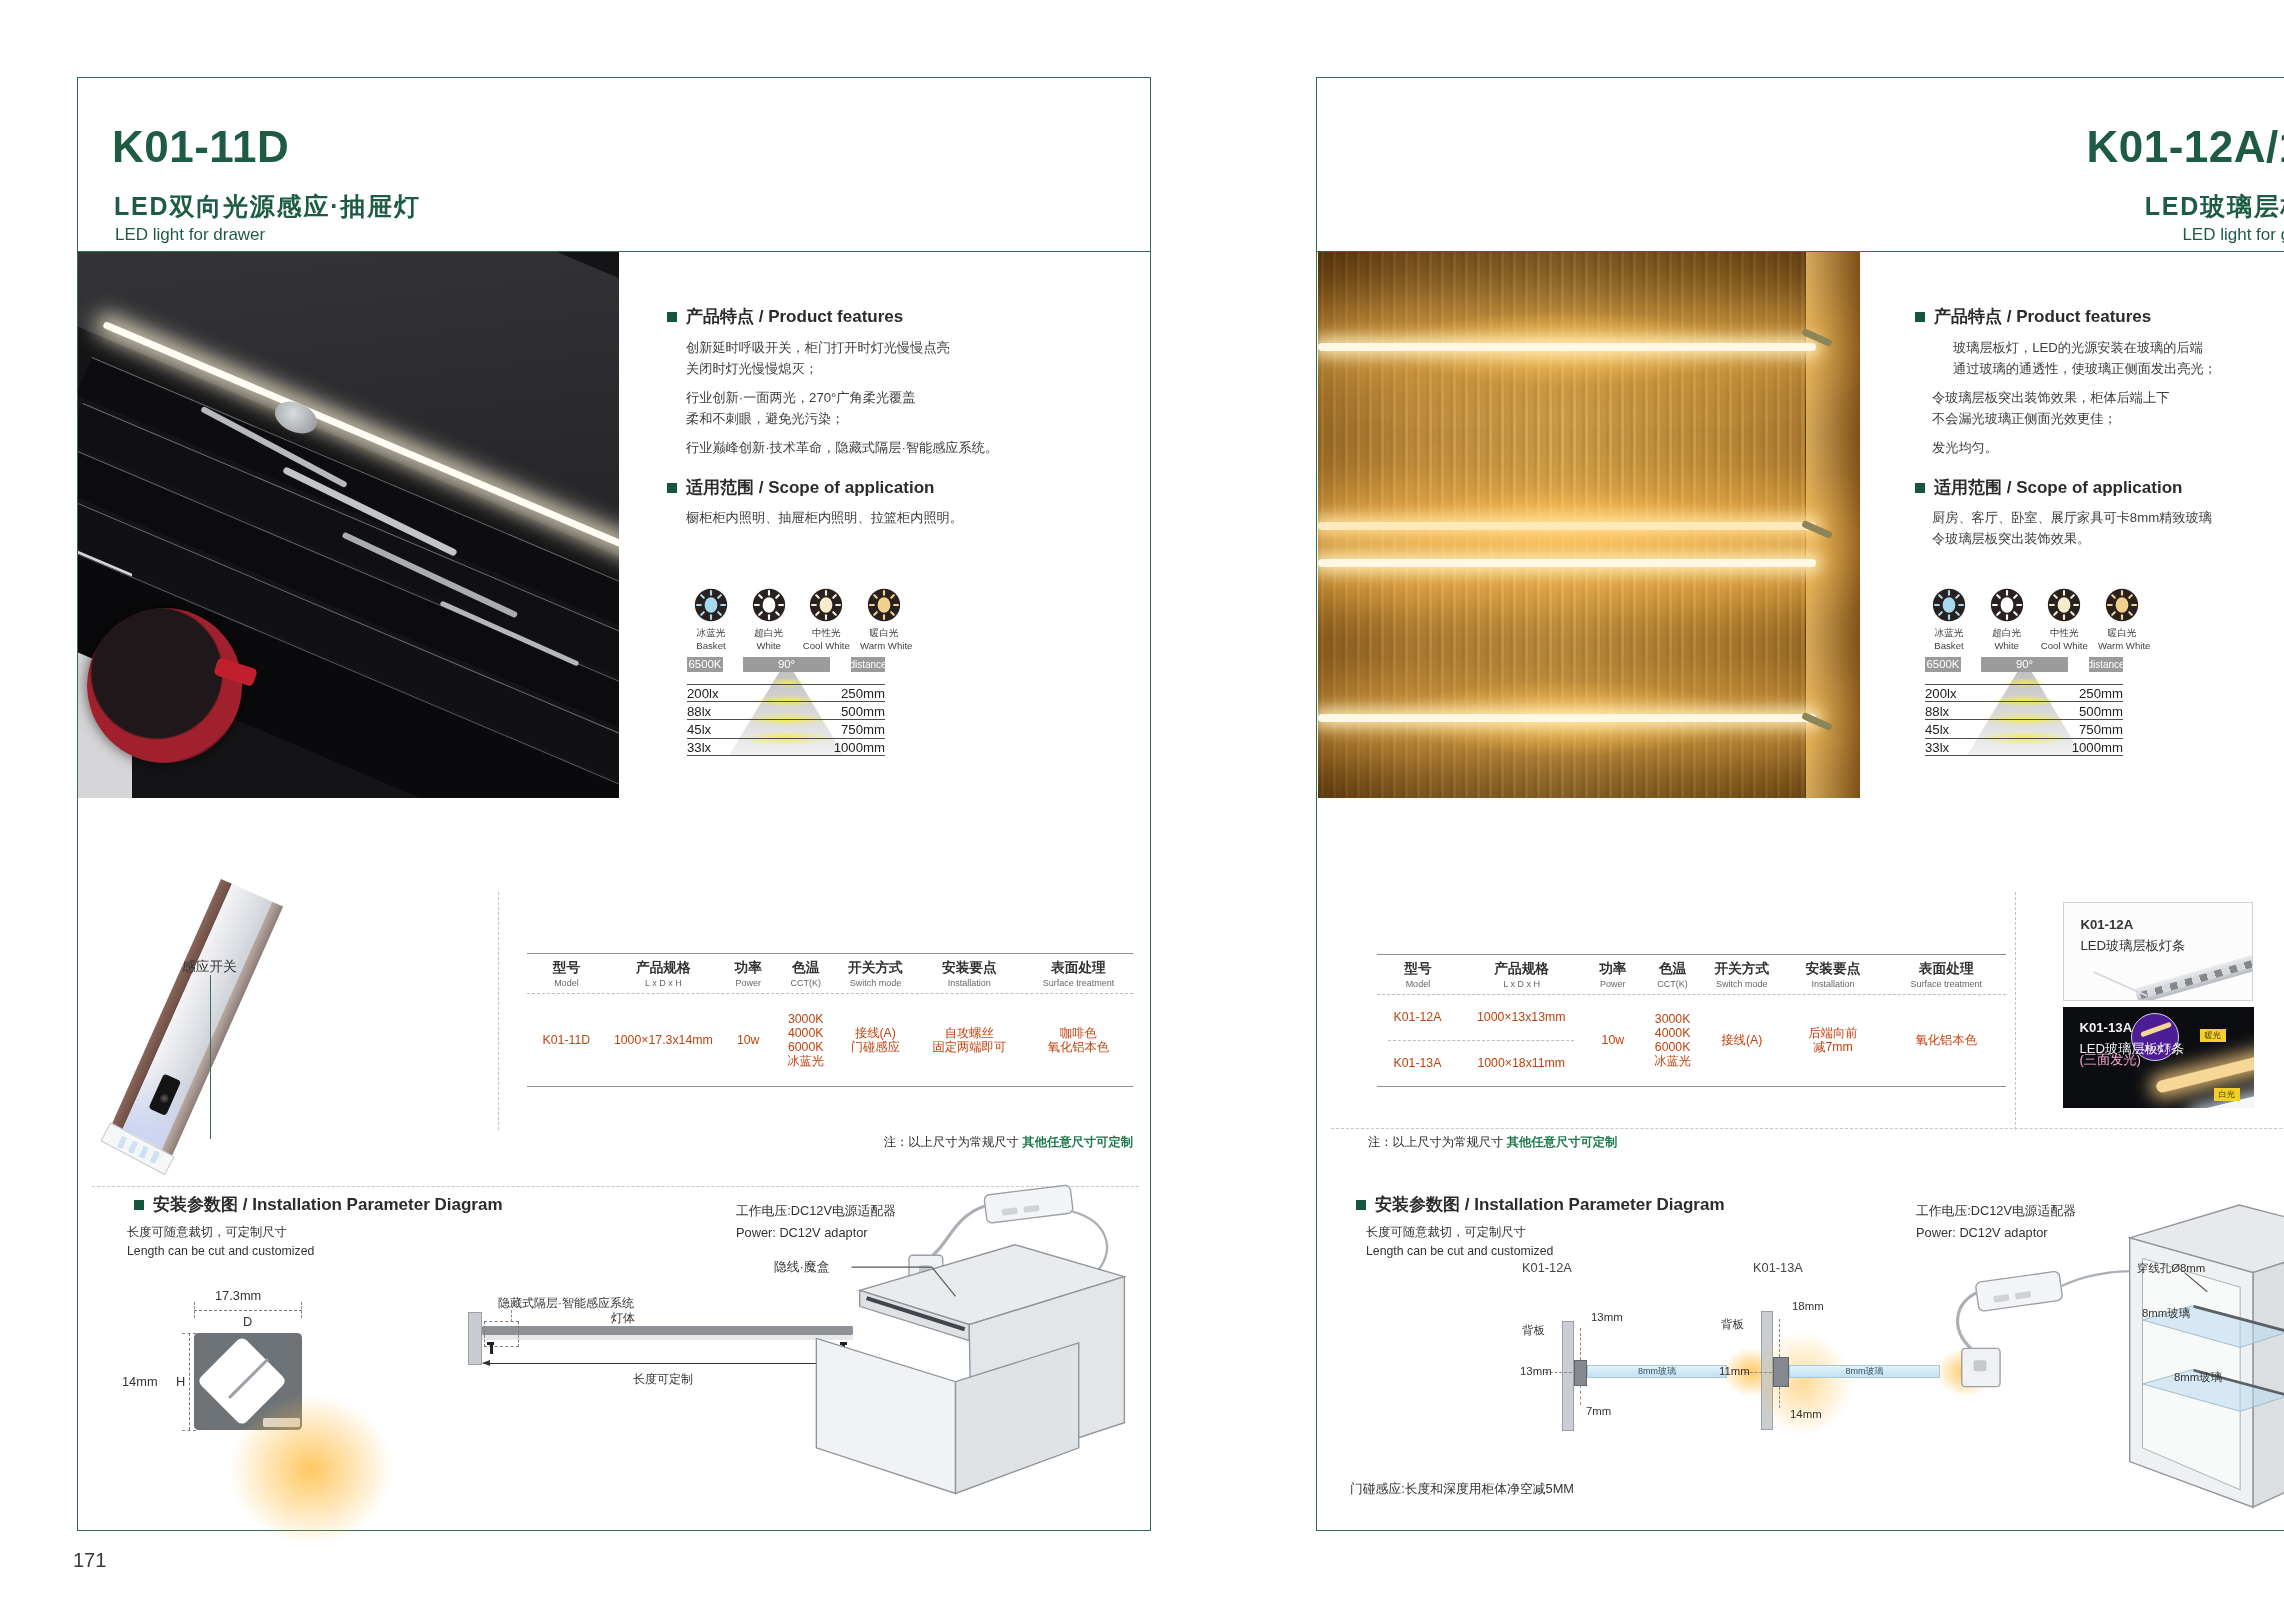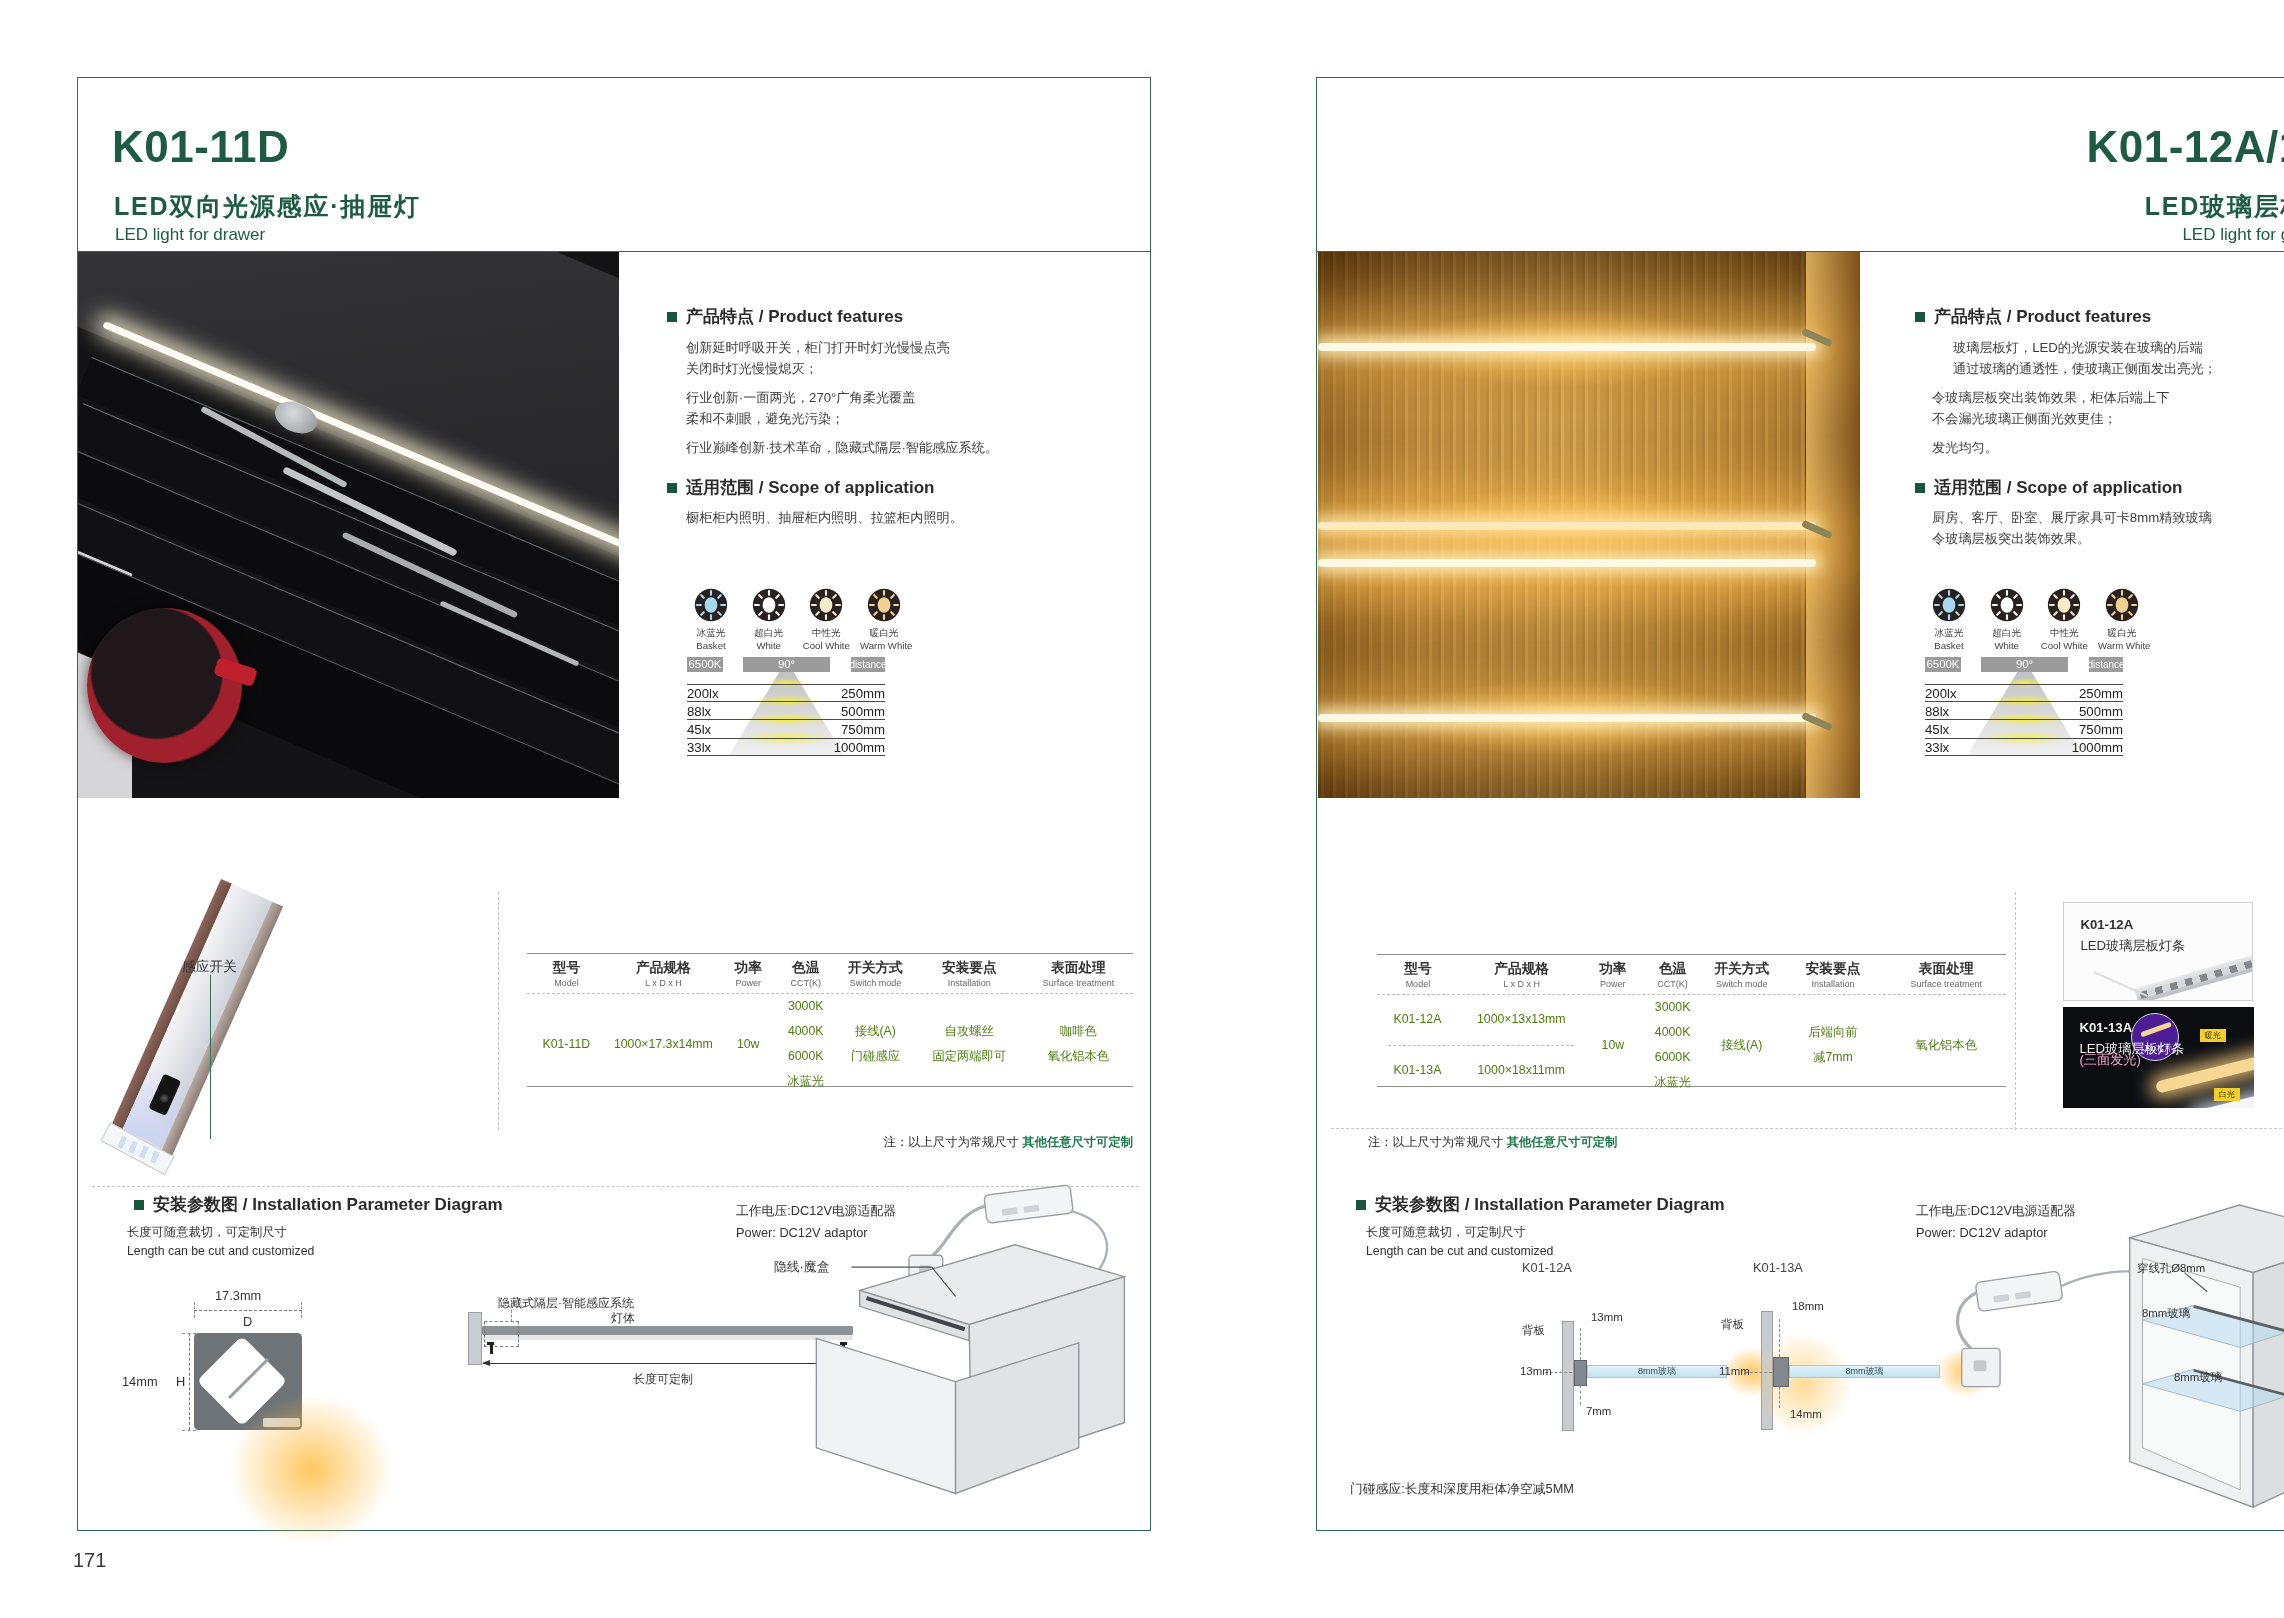--- a/index.html
+++ b/index.html
@@ -46,21 +46,21 @@
   .mmv{position:absolute;right:0;font-size:13.2px;color:#222}
   .cone{position:absolute;left:42px;top:14.6px;width:115px;height:84px;background:linear-gradient(180deg,rgba(190,190,190,.95),rgba(225,225,225,.45));clip-path:polygon(44% 0,56% 0,100% 100%,0 100%)}
   .puddle{position:absolute;border-radius:50%;background:radial-gradient(closest-side,rgba(243,238,70,.95),rgba(243,238,70,0))}
   
   .spec{border-top:1.4px solid #8f8f8f;border-bottom:1.4px solid #8f8f8f}
   .spec-head{display:grid;height:40px;border-bottom:0.9px dashed #bdbdbd;align-items:center}
   .hcell{text-align:center}
   .hzh{font-size:13.7px;font-weight:700;color:#333}
   .hen{font-size:9px;color:#666;margin-top:0.9px}
   .spec-body{display:grid;align-items:center}
-  .bcell{text-align:center;font-size:12.3px;color:#4d7c0f;white-space:pre-line;line-height:25px}
+  .bcell{text-align:center;font-size:12.3px;color:#c2410c;white-space:pre-line;line-height:14px}
   .gridL{grid-template-columns:13% 19% 9% 10% 13% 18% 18%}
   .gridR{grid-template-columns:13% 20% 9% 10% 12% 17% 19%}
   .note{font-size:12.3px;white-space:nowrap}
   .note .nb{color:#2b2b2b}
   .note .ng{color:#1c7a4a;font-weight:700}
   .vdash{border-left:1.4px dashed #c2c2c2;width:0}
   .hdash{border-top:1.4px dashed #c6c6c6;height:0}
   .smalltxt{font-size:12.3px;color:#333;white-space:nowrap}
   .dimtxt{font-size:11.4px;color:#333;white-space:nowrap}
   .dimdashH{position:absolute;border-top:0.9px dashed #8a8a8a;height:0}

